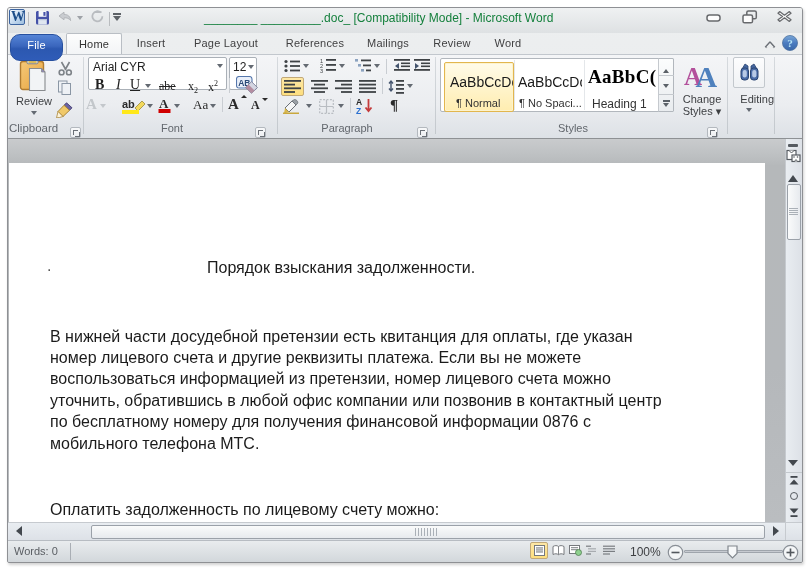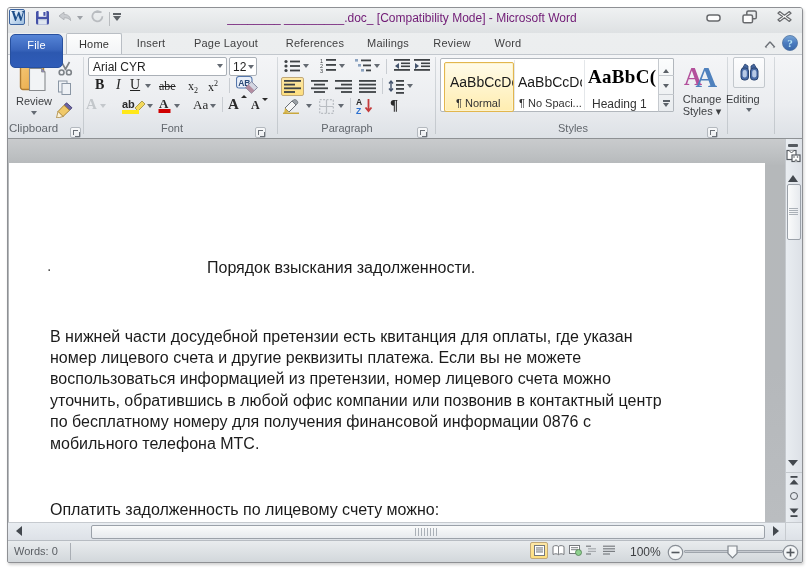--- a/index.html
+++ b/index.html
@@ -7,41 +7,41 @@
   .abs { position:absolute; }
   #win {
     position:absolute; left:7px; top:7px; width:796px; height:556px;
     border:1px solid #8e9094; border-radius:3px 3px 2px 2px;
     background:linear-gradient(#edeff0,#dcdfe1);
     box-shadow:1px 2px 3px rgba(0,0,0,0.18);
   }
   
   #titlebar { left:8px; top:8px; width:794px; height:25px;
     background:linear-gradient(#eff1f2,#dee1e3); border-radius:2px 2px 0 0; }
-  #title-text { left:204px; top:11px; width:396px; height:14px; font-size:12px; color:#701a75; text-align:center; white-space:nowrap; letter-spacing:0px;}
+  #title-text { left:204px; top:11px; width:396px; height:14px; font-size:12px; color:#15803d; white-space:nowrap; letter-spacing:0px;}
   
   .qat-sep { width:1px; height:14px; background:#b9bcbf; top:12px; }
   
   #tabrow { left:8px; top:33px; width:794px; height:21px; }
   .tab { position:absolute; top:0; height:21px; font-size:11px; color:#3f3f40; text-align:center; line-height:21px; letter-spacing:0.2px; }
-  #tab-file { left:2px; top:1px; width:53px; height:34px;
+  #tab-file { left:2px; top:1px; width:53px; height:27px;
      background:linear-gradient(#5584d6 0%,#3a66bd 45%,#2c58b0 55%,#2f5cb8 100%);
-     border:1px solid #27509f; border-radius:5px; color:#fff; line-height:20px; z-index:5; }
+     border:1px solid #27509f; border-radius:10px; color:#fff; line-height:20px; z-index:5; }
   #tab-home { left:58px; top:0px; width:56px; height:22px; background:linear-gradient(#fdfdfd,#f2f4f6);
      border:1px solid #b9bec4; border-bottom:none; border-radius:2px 2px 0 0; color:#333; line-height:20px;}
   
   #ribbon { left:8px; top:54px; width:794px; height:85px;
     background:linear-gradient(#f4f5f7 0%, #ebedf0 60%, #dde1e6 100%);
     border-top:1px solid #c2c7cd; border-bottom:1px solid #8e9194; }
   .gsep { position:absolute; top:57px; width:1px; height:77px; background:linear-gradient(#d6dade,#c3c8cd); }
   .glabel { position:absolute; top:122px; height:12px; font-size:11px; color:#62676d; text-align:center; }
   .launcher { position:absolute; top:127px; width:11px; height:11px; border:1px solid #b3b8be; border-radius:2px; background:linear-gradient(#f8f9fa,#eceef1); }
   .launcher:before { content:""; position:absolute; left:2px; top:2px; width:4px; height:4px; border-left:1px solid #6b7077; border-top:1px solid #6b7077; }
   .launcher:after { content:""; position:absolute; left:4px; top:4px; width:4px; height:4px; border-right:1px solid #6b7077; border-bottom:1px solid #6b7077; }
-  .combo { position:absolute; height:19px; background:#fff; border:1px solid #aab0b7; border-radius:2px; font-size:12px; color:#222; }
+  .combo { position:absolute; height:33px; background:#fff; border:1px solid #aab0b7; border-radius:2px; font-size:12px; color:#222; }
   .carr { width:0; height:0; border:3.5px solid transparent; border-top:4px solid #646a72; }
   .dtext { color:#1b1b1b; }
   svg { display:block; }
   .selbtn { background:linear-gradient(#fee8a6,#fdde7e); border:1px solid #c2a978; border-radius:2px; }
 </style>
 </head>
 <body>
 <div id="win"></div>
 
 <div class="abs" id="titlebar"></div>
@@ -393,21 +393,21 @@
 <div class="abs" style="left:740px;top:62px;">
   <svg width="19" height="20" viewBox="0 0 19 20">
     <path d="M2 7 L5 2 L8 4 L8 7 Z" fill="#44659f" stroke="#2a4572" stroke-width="0.8"></path>
     <path d="M17 7 L14 2 L11 4 L11 7 Z" fill="#44659f" stroke="#2a4572" stroke-width="0.8"></path>
     <rect x="1" y="6" width="7.5" height="12" rx="3" fill="#4a6ca8" stroke="#2a4572" stroke-width="1"></rect>
     <rect x="10.5" y="6" width="7.5" height="12" rx="3" fill="#4a6ca8" stroke="#2a4572" stroke-width="1"></rect>
     <rect x="2.6" y="8" width="4.2" height="7.6" rx="2" fill="#b8cae6"></rect>
     <rect x="12.2" y="8" width="4.2" height="7.6" rx="2" fill="#b8cae6"></rect>
   </svg>
 </div>
-<div class="abs" style="left:726px;top:93px;width:48px;font-size:11px;color:#3d3f42;text-align:left;">Editing</div>
+<div class="abs" style="left:726px;top:93px;width:48px;font-size:11px;color:#3d3f42;text-align:right;">Editing</div>
 <div class="abs carr" style="left:746px;top:108px;"></div>
 
 <div class="abs" id="docband" style="left:8px;top:139px;width:777px;height:383px;background:linear-gradient(#c9cbcd 0%,#bec1c3 4%,#b5b8ba 7%,#b5b8bb 60%,#babdc0 100%);"></div>
 <div class="abs" id="page" style="left:9px;top:163px;width:756px;height:359px;background:#fff;"></div>
 
 <div class="abs" style="left:47px;top:255px;font-size:16px;line-height:21px;color:#555;">.</div>
 <div class="abs dtext" id="doc-title" style="left:207px;top:257px;font-size:16px;line-height:21px;white-space:nowrap;">Порядок взыскания задолженности.</div>
 <div class="abs dtext" id="doc-para" style="left:50px;top:325.5px;font-size:16px;line-height:21.4px;white-space:nowrap;">В нижней части досудебной претензии есть квитанция для оплаты, где указан<br>номер лицевого счета и другие реквизиты платежа. Если вы не можете<br>воспользоваться информацией из претензии, номер лицевого счета можно<br>уточнить, обратившись в любой офис компании или позвонив в контактный центр<br>по бесплатному номеру для получения финансовой информации 0876 с<br>мобильного телефона МТС.</div>
 <div class="abs dtext" id="doc-last" style="left:50px;top:499px;font-size:16px;line-height:21px;">Оплатить задолженность по лицевому счету можно:</div>
 

